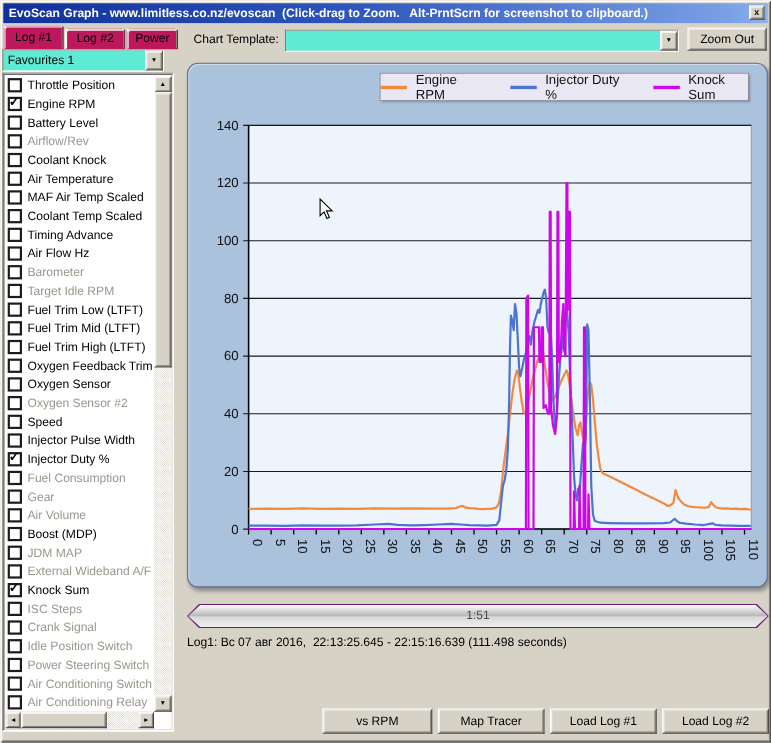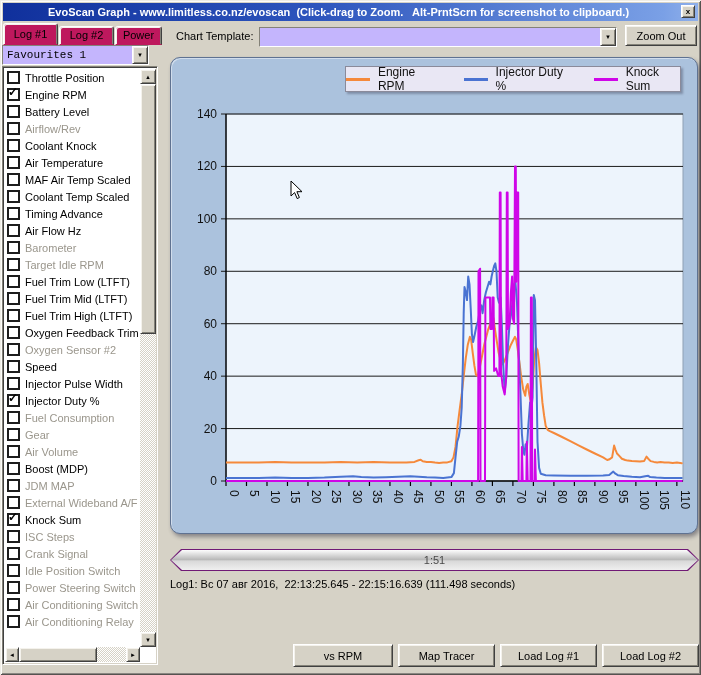--- a/index.html
+++ b/index.html
@@ -28,21 +28,21 @@
     box-shadow: inset 1px 1px 0 #404040, inset -1px -1px 0 #d6d2c6;
   }
 
   
   #titlebar {
     left:3px; top:3px; width:695px; height:18px;
     background:linear-gradient(to right,#10309c,#2d55bd 45%,#7aa0e6 95%,#8fb0ea);
     color:#fff; font-weight:bold;
     display:flex; align-items:center;
   }
-  #title-text { padding-left:5px; white-space:pre; font-size:11px; letter-spacing:0;margin-left:40px; }
+  #title-text { padding-left:5px; white-space:pre; font-size:11px; letter-spacing:0; }
   #close-btn {
     position:absolute; right:3px; top:2px; width:14px; height:13px;
     font-size:8px; font-weight:bold; color:#000;
     display:flex; align-items:center; justify-content:center;
     cursor:default;
   }
 
   
   .tab {
     position:absolute;
@@ -50,21 +50,21 @@
     border:1px solid;
     border-color:#ffffff #404040 transparent #ffffff;
     box-shadow: inset 1px 1px 0 #f4f2ec, inset -1px 0 0 #848278;
     border-radius:3px 3px 0 0;
     text-align:center; color:#000;
   }
   .tab.active { z-index:3; }
 
   
   .combo { display:flex; align-items:center; }
-  .combo .combo-text { flex:1; padding-left:4px; overflow:hidden; white-space:nowrap; color:#000; background:#c4b5fd; height:100%; display:flex; align-items:center;font-family:Liberation Mono, monospace;}
+  .combo .combo-text { flex:1; padding-left:4px; overflow:hidden; white-space:nowrap; color:#000; background:#5eead4; height:100%; display:flex; align-items:center;}
   .drop-btn {
     width:16px; height:100%;
     display:flex; align-items:center; justify-content:center;
     font-size:6px; color:#000; flex:none;
   }
 
   
   #listbox { left:2px; top:66px; width:156px; height:599px; }
   #list-items {
     position:absolute; left:2px; top:2px; width:135px; height:578px;
@@ -214,20 +214,24 @@
         <span class="cbx"></span>
         <span class="row-label">Fuel Trim Mid (LTFT)</span>
       </div>
       <div class="list-row">
         <span class="cbx"></span>
         <span class="row-label">Fuel Trim High (LTFT)</span>
       </div>
       <div class="list-row">
         <span class="cbx"></span>
         <span class="row-label">Oxygen Feedback Trim</span>
+      </div>
+      <div class="list-row">
+        <span class="cbx"></span>
+        <span class="row-label">Oxygen Sensor</span>
       </div>
       <div class="list-row disabled">
         <span class="cbx"></span>
         <span class="row-label">Oxygen Sensor #2</span>
       </div>
       <div class="list-row">
         <span class="cbx"></span>
         <span class="row-label">Speed</span>
       </div>
       <div class="list-row">

